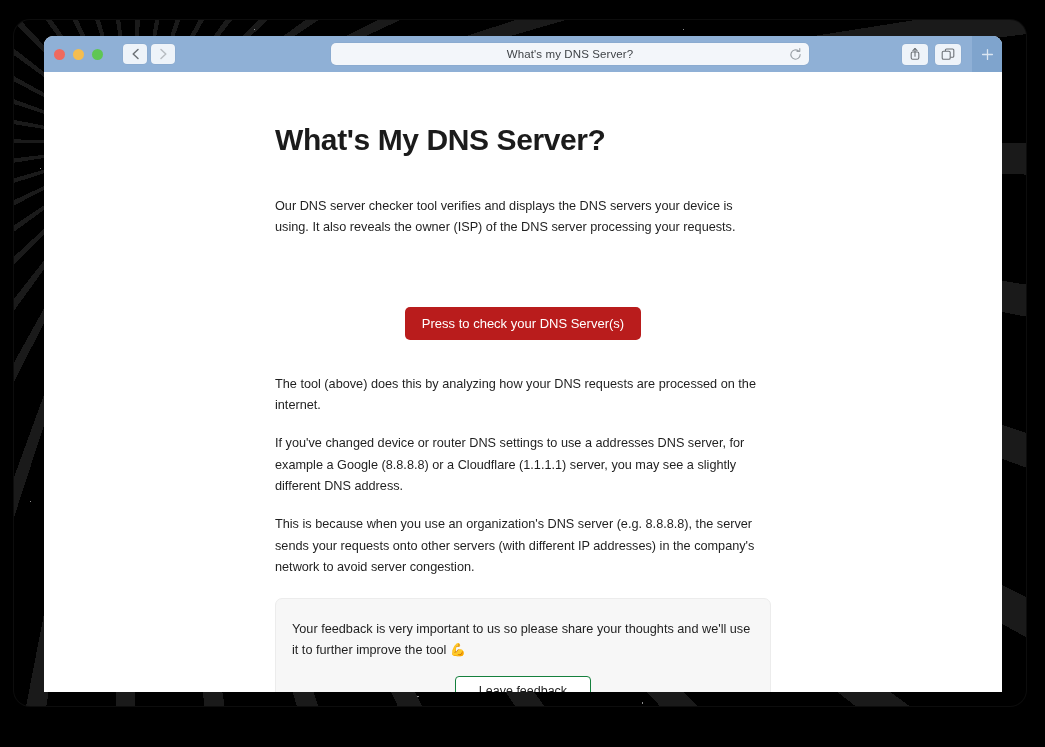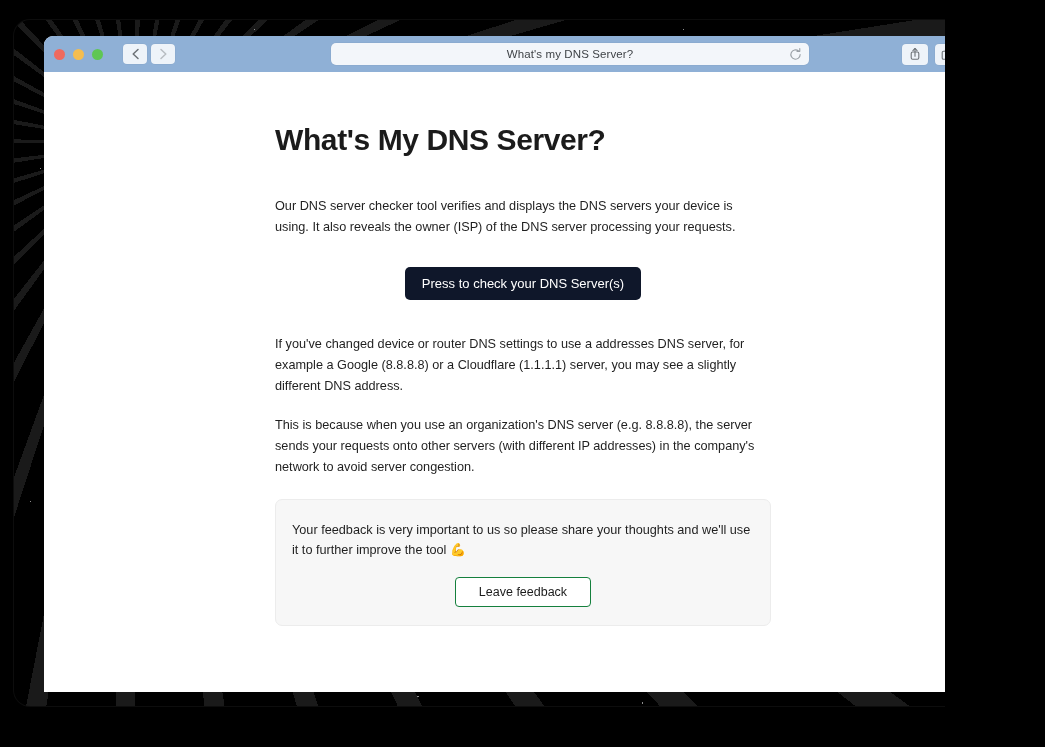--- a/index.html
+++ b/index.html
@@ -10,21 +10,21 @@
     width: 1045px;
     height: 747px;
     background: #000000;
     font-family: "Liberation Sans", sans-serif;
     overflow: hidden;
   }
 
   
   .desktop {
     position: relative;
-    width: 945px;
+    width: 1045px;
     height: 747px;
     background: #000000;
     overflow: hidden;
   }
   .noise-shadow {
     position: absolute;
     left: 14px;
     top: 20px;
     width: 1012px;
     height: 686px;
@@ -202,28 +202,29 @@
   p.intro {
     margin-bottom: 28px;
   }
 
   .cta-wrap {
     text-align: center;
     margin: 0 0 34px 0;
   }
   .cta {
     display: inline-block;
-    background: #0f172a;
+    background: #b91c1c;
     color: #ffffff;
     font-size: 13px;
     padding: 9px 17px;
     border: none;
     border-radius: 5px;
     cursor: pointer;
     font-family: inherit;
+    margin-top: 40px;
   }
 
   .feedback-card {
     margin-top: 20px;
     background: #f7f7f7;
     border: 1px solid #ececec;
     border-radius: 7px;
     padding: 20px 16px 18px 16px;
   }
   .feedback-text {
@@ -310,20 +311,21 @@
       <div class="content">
 
         <h1 class="title">What's My DNS Server?</h1>
 
         <p class="body intro">Our DNS server checker tool verifies and displays the DNS servers your device is using. It also reveals the owner (ISP) of the DNS server processing your requests.</p>
 
         <div class="cta-wrap">
           <button class="cta">Press to check your DNS Server(s)</button>
         </div>
 
+        <p class="body">The tool (above) does this by analyzing how your DNS requests are processed on the internet.</p>
         <p class="body">If you've changed device or router DNS settings to use a addresses DNS server, for example a Google (8.8.8.8) or a Cloudflare (1.1.1.1) server, you may see a slightly different DNS address.</p>
         <p class="body">This is because when you use an organization's DNS server (e.g. 8.8.8.8), the server sends your requests onto other servers (with different IP addresses) in the company's network to avoid server congestion.</p>
 
         <div class="feedback-card">
           <p class="feedback-text"><span>Your feedback is very important to us so please share your thoughts and we'll use it to further improve the tool </span><span>💪</span></p>
           <div class="feedback-btn-wrap">
             <button class="feedback-btn">Leave feedback</button>
           </div>
         </div>
 

